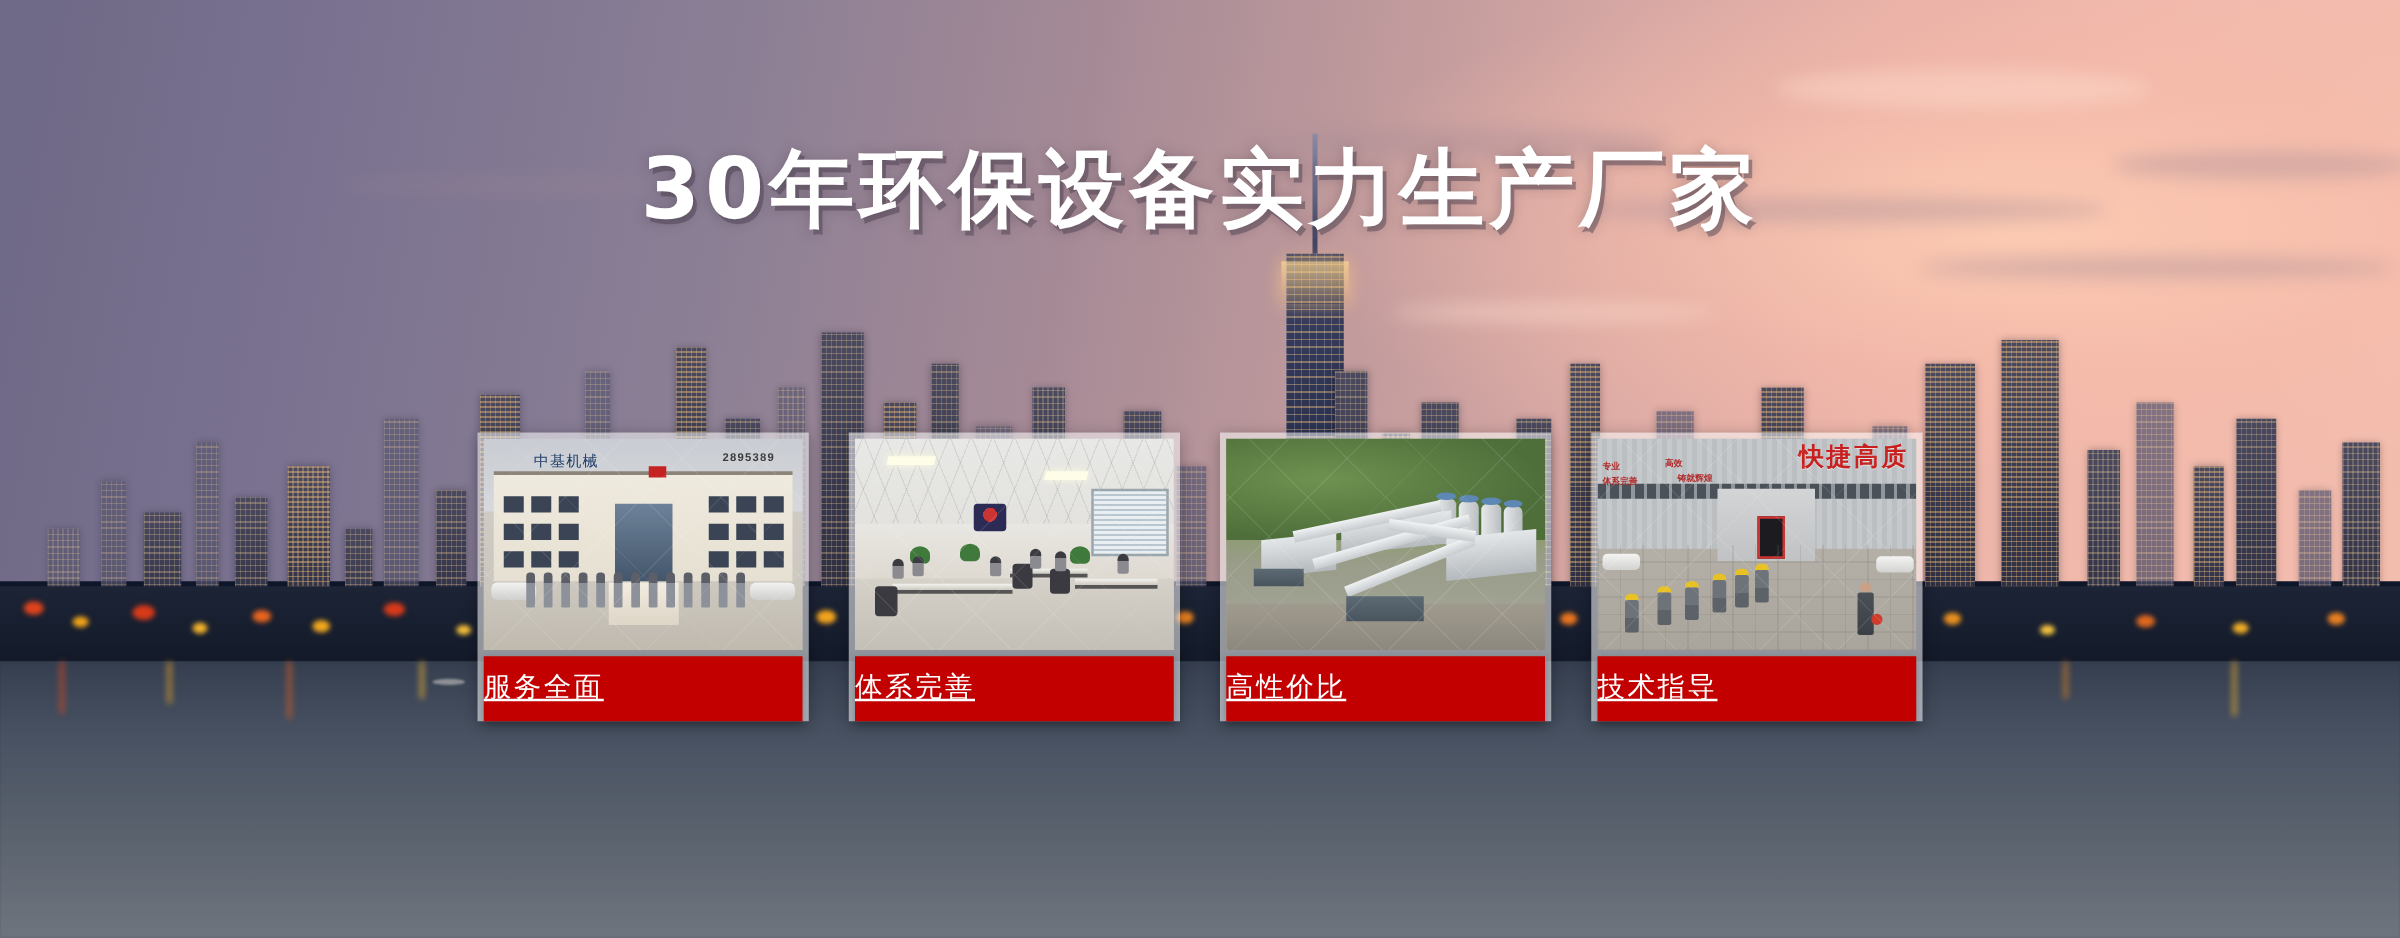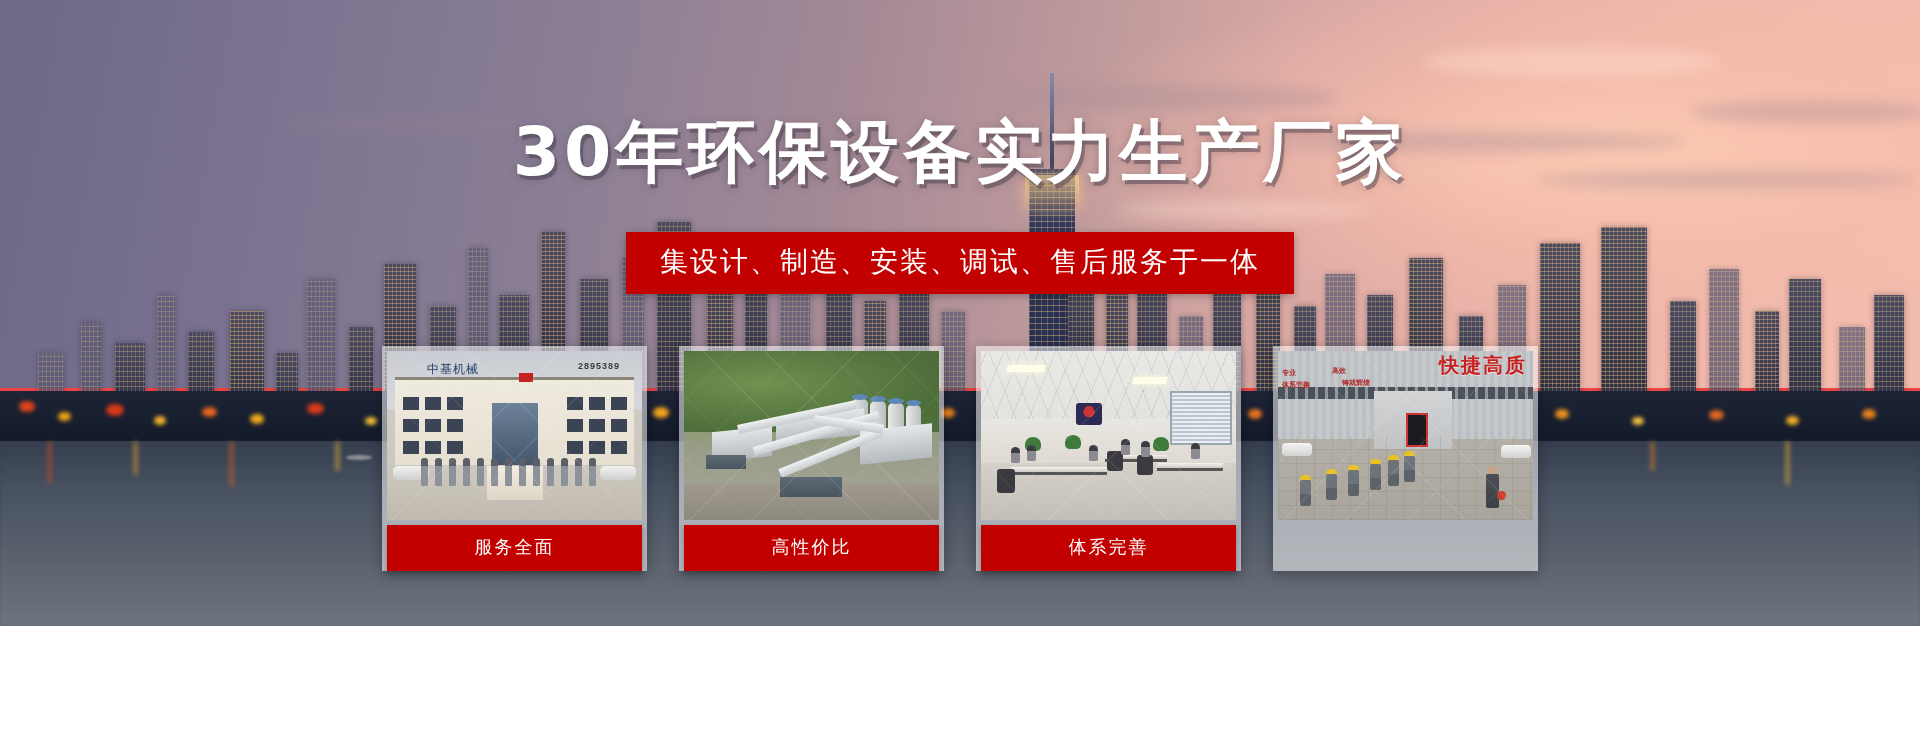--- a/index.html
+++ b/index.html
@@ -1,20 +1,20 @@
 <!DOCTYPE html>
 <html><head>
 <meta charset="utf-8">
 <style>
   * { margin:0; padding:0; box-sizing:border-box; }
   html,body { width:1920px; height:750px; overflow:hidden;
     font-family:"Liberation Sans","DejaVu Sans",sans-serif; }
 
-  .banner{ position:relative; width:1920px; height:626px; overflow:hidden;
-    background:#ef4444; }
+  .banner{ position:relative; width:1920px; height:750px; overflow:hidden;
+    background:#0f172a; }
 
   
   .sky{ position:absolute; inset:0 0 38% 0;
     background:
       linear-gradient(100deg,
         #6e6986 0%,
         #7a7290 14%,
         #8b7f95 30%,
         #a58a96 44%,
         #c09a9c 56%,
@@ -86,24 +86,24 @@
     box-shadow:0 2px 8px rgba(0,0,0,.28);
     font-family:"DejaVu Sans","Liberation Sans",sans-serif; }
 
   
   .cards{ position:absolute; top:346px; left:50%; transform:translateX(-50%);
     display:flex; gap:32px; z-index:8; }
   .card{ width:265px; background:rgba(250,250,250,.55); padding:5px 5px 0 5px;
     box-shadow:0 3px 12px rgba(0,0,0,.3); }
   .card-photo{ position:relative; width:255px; height:169px; overflow:hidden;
     background:#7d8490; }
-  .cap{ background:#c20000; color:#fff; text-align:center; font-size:18px;
+  .cap{ background:#c20000; color:#fff; text-align:left; font-size:22px;
     letter-spacing:2px; padding:10px 0 12px; margin:5px 0 0 0;
     font-family:"DejaVu Sans","Liberation Sans",sans-serif;
-    box-shadow:0 2px 6px rgba(0,0,0,.25); }
+    box-shadow:0 2px 6px rgba(0,0,0,.25);text-decoration:underline; }
   .wm{ position:absolute; inset:0; pointer-events:none; opacity:.30;
     background-image:
       repeating-linear-gradient(45deg, rgba(255,255,255,.30) 0 1px, transparent 1px 44px),
       repeating-linear-gradient(-45deg, rgba(255,255,255,.30) 0 1px, transparent 1px 44px); }
 
   
   .p1{ background:linear-gradient(180deg,#c9ccd2 0%,#d6d8dc 34%,#cfcbc4 35%,#c8c3ba 100%); }
   .p1 .bld{ position:absolute; left:8px; right:8px; top:26px; height:88px;
     background:linear-gradient(180deg,#efeade 0%,#e6e0d2 100%);
     border-top:3px solid #8d8478; }
@@ -316,23 +316,20 @@
     <div class="refl" style="left:60%;  top:0;height:24px;background:#f0a624;"></div>
     <div class="refl" style="left:68%;  top:0;height:32px;background:#e4621f;"></div>
     <div class="refl" style="left:77%;  top:0;height:40px;background:#f2ae26;"></div>
     <div class="refl" style="left:86%;  top:0;height:30px;background:#e8861f;"></div>
     <div class="refl" style="left:93%;  top:0;height:44px;background:#f4b82e;"></div>
     <div class="boat" style="left:18%;top:14px;"></div>
   </div>
 
   <h1 class="headline">30年环保设备实力生产厂家</h1>
 
-  <div class="subtitle-wrap">
-    <div class="subtitle">集设计、制造、安装、调试、售后服务于一体</div>
-  </div>
 
   <div class="cards">
 
     <div class="card">
       <div class="card-photo p1">
         <div class="ground"></div>
         <div class="bld"></div>
         <div class="sign">中基机械</div>
         <div class="phone">2895389</div>
         <div class="flag"></div>
@@ -370,50 +367,20 @@
         <div class="person" style="left:160px;"></div>
         <div class="person" style="left:174px;"></div>
         <div class="person" style="left:188px;"></div>
         <div class="person" style="left:202px;"></div>
         <div class="wm"></div>
       </div>
       <div class="cap">服务全面</div>
     </div>
 
     <div class="card">
-      <div class="card-photo p2">
-        <div class="green"></div>
-        <div class="yard"></div>
-        <div class="silo" style="left:168px;top:48px;width:16px;height:36px;">
-            <i></i>
-          </div>
-        <div class="silo" style="left:186px;top:50px;width:16px;height:34px;">
-            <i></i>
-          </div>
-        <div class="silo" style="left:204px;top:52px;width:16px;height:32px;">
-            <i></i>
-          </div>
-        <div class="silo" style="left:222px;top:54px;width:15px;height:30px;">
-            <i></i>
-          </div>
-        <div class="roof" style="left:92px;top:62px;width:88px;height:26px;"></div>
-        <div class="roof" style="left:176px;top:76px;width:72px;height:34px;"></div>
-        <div class="roof" style="left:28px;top:78px;width:60px;height:30px;"></div>
-        <div class="belt" style="left:54px;top:74px;width:120px;transform:rotate(-12deg);"></div>
-        <div class="belt" style="left:70px;top:96px;width:130px;transform:rotate(-16deg);"></div>
-        <div class="belt" style="left:96px;top:118px;width:110px;transform:rotate(-22deg);"></div>
-        <div class="belt" style="left:130px;top:64px;width:70px;transform:rotate(8deg);"></div>
-        <div class="dkroof" style="left:96px;top:126px;width:62px;height:20px;"></div>
-        <div class="dkroof" style="left:22px;top:104px;width:40px;height:14px;"></div>
-        <div class="wm"></div>
-      </div>
-      <div class="cap">高性价比</div>
-    </div>
-
-    <div class="card">
       <div class="card-photo p3">
         <div class="ceil"></div>
         <div class="lamp" style="left:26px;top:14px;width:38px;height:7px;"></div>
         <div class="lamp" style="left:152px;top:26px;width:34px;height:7px;"></div>
         <div class="wall"></div>
         <div class="blind"></div>
         <div class="logo"></div>
         <div class="floor"></div>
         <div class="plant" style="left:44px;top:86px;"></div>
         <div class="plant" style="left:84px;top:84px;"></div>
@@ -429,20 +396,50 @@
         <div class="pers" style="left:108px;top:94px;"></div>
         <div class="pers" style="left:140px;top:88px;"></div>
         <div class="pers" style="left:160px;top:90px;"></div>
         <div class="pers" style="left:210px;top:92px;"></div>
         <div class="wm"></div>
       </div>
       <div class="cap">体系完善</div>
     </div>
 
     <div class="card">
+      <div class="card-photo p2">
+        <div class="green"></div>
+        <div class="yard"></div>
+        <div class="silo" style="left:168px;top:48px;width:16px;height:36px;">
+            <i></i>
+          </div>
+        <div class="silo" style="left:186px;top:50px;width:16px;height:34px;">
+            <i></i>
+          </div>
+        <div class="silo" style="left:204px;top:52px;width:16px;height:32px;">
+            <i></i>
+          </div>
+        <div class="silo" style="left:222px;top:54px;width:15px;height:30px;">
+            <i></i>
+          </div>
+        <div class="roof" style="left:92px;top:62px;width:88px;height:26px;"></div>
+        <div class="roof" style="left:176px;top:76px;width:72px;height:34px;"></div>
+        <div class="roof" style="left:28px;top:78px;width:60px;height:30px;"></div>
+        <div class="belt" style="left:54px;top:74px;width:120px;transform:rotate(-12deg);"></div>
+        <div class="belt" style="left:70px;top:96px;width:130px;transform:rotate(-16deg);"></div>
+        <div class="belt" style="left:96px;top:118px;width:110px;transform:rotate(-22deg);"></div>
+        <div class="belt" style="left:130px;top:64px;width:70px;transform:rotate(8deg);"></div>
+        <div class="dkroof" style="left:96px;top:126px;width:62px;height:20px;"></div>
+        <div class="dkroof" style="left:22px;top:104px;width:40px;height:14px;"></div>
+        <div class="wm"></div>
+      </div>
+      <div class="cap">高性价比</div>
+    </div>
+
+    <div class="card">
       <div class="card-photo p4">
         <div class="fac"></div>
         <div class="band"></div>
         <div class="bigtxt">快捷高质</div>
         <div class="slog" style="left:4px;top:18px;">专业</div>
         <div class="slog" style="left:4px;top:30px;">体系完善</div>
         <div class="slog" style="left:54px;top:16px;">高效</div>
         <div class="slog" style="left:64px;top:28px;">铸就辉煌</div>
         <div class="gate"></div>
         <div class="door"></div>
@@ -473,16 +470,17 @@
             <div class="hat"></div>
             <div class="body"></div>
           </div>
         <div class="mgr">
           <div class="head"></div>
             <div class="body"></div>
             <div class="helm"></div>
         </div>
         <div class="wm"></div>
       </div>
+      <div class="cap">技术指导</div>
     </div>
 
   </div>
 </div>
 
 </body></html>

